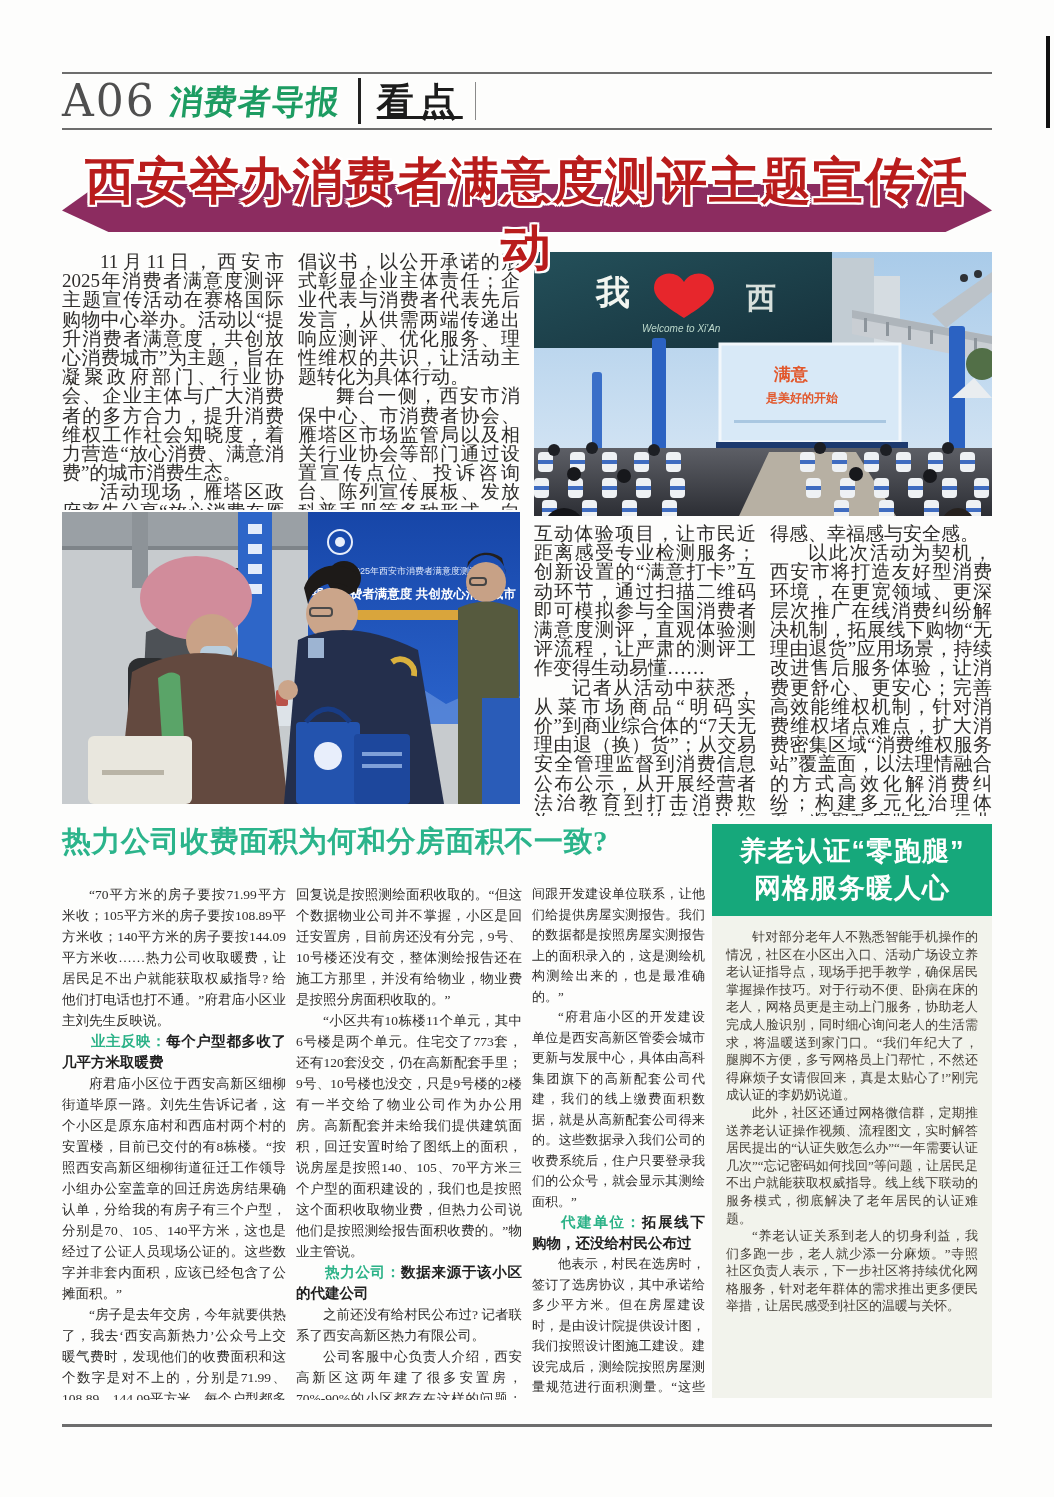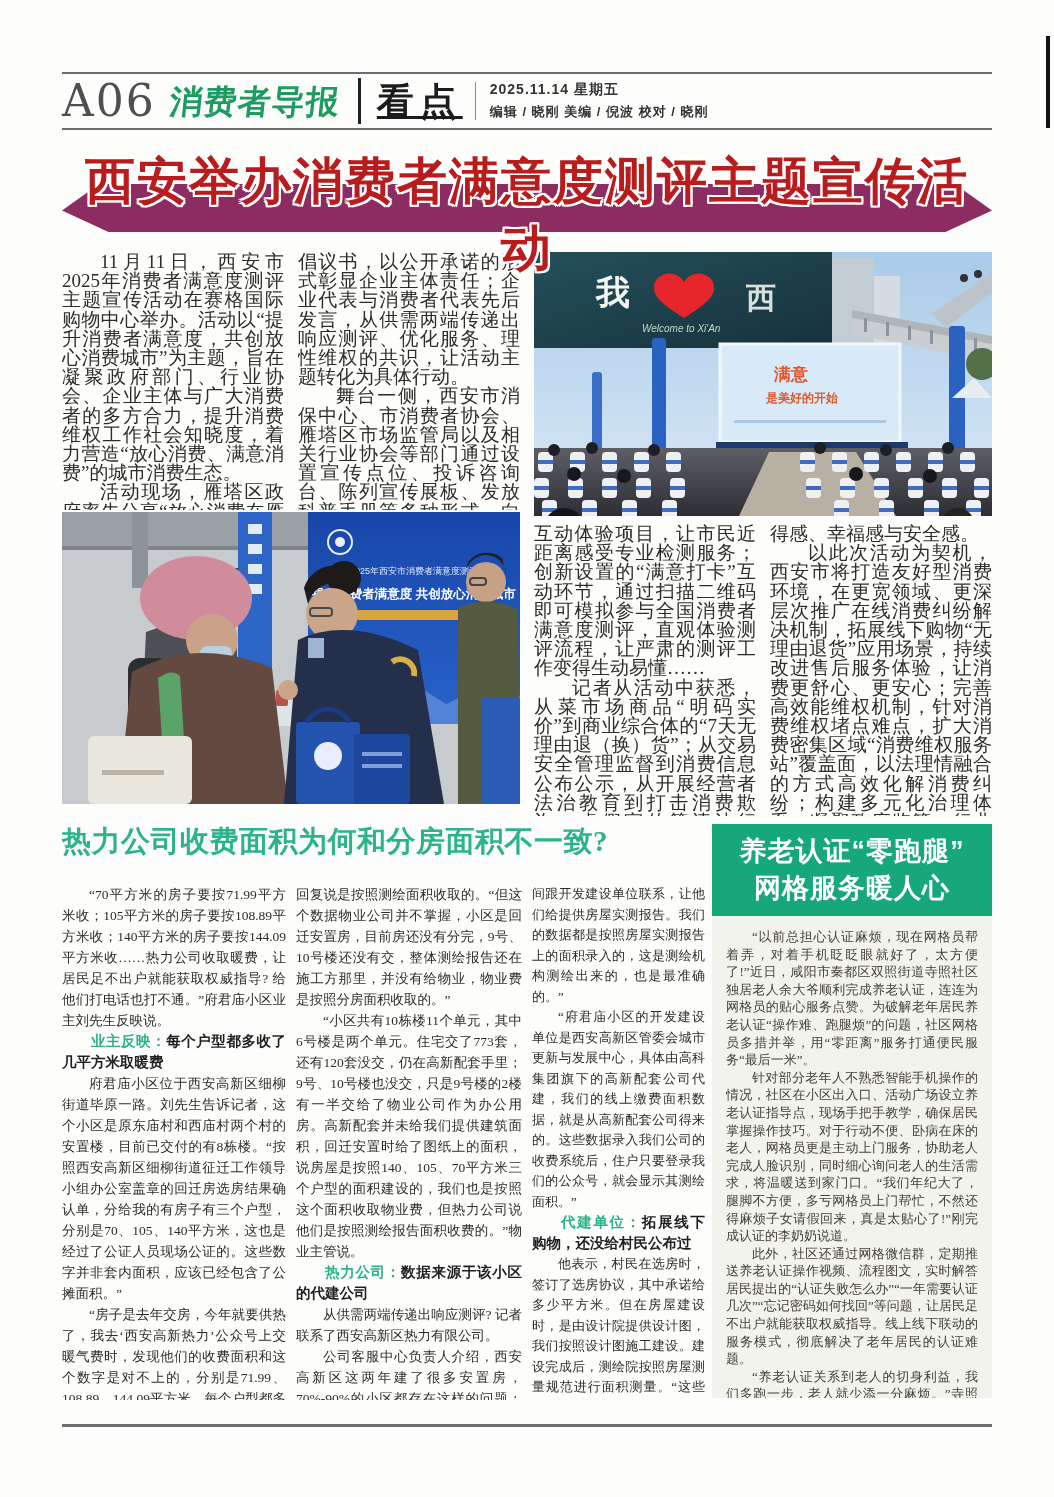--- a/index.html
+++ b/index.html
@@ -54,24 +54,20 @@
 <body>
 
 <div class="abs rule" style="left:62px;top:72px;width:930px;height:2px;"></div>
 <div class="abs edgemark"></div>
 <div class="abs hdr">
   <div class="pageno">A06</div>
   <div class="masthead">消费者导报</div>
   <div class="vdiv1"></div>
   <div class="section">看点</div>
   <div class="vdiv2"></div>
-  <div class="dateblk">
-    <div class="d1">2025.11.14  星期五</div>
-    <div class="d2">编辑 / 晓刚  美编 / 倪波  校对 / 晓刚</div>
-  </div>
 </div>
 <div class="abs rule" style="left:62px;top:128px;width:930px;height:2px;"></div>
 
 <div class="abs h1wrap">
   <div class="h1blob"></div>
   <div class="h1text">西安举办消费者满意度测评主题宣传活动</div>
 </div>
 
 <div class="abs col a1" style="left:62px;top:252px;width:222px;height:258px;">
   <p class="ind">11月11日，西安市2025年消费者满意度测评主题宣传活动在赛格国际购物中心举办。活动以“提升消费者满意度，共创放心消费城市”为主题，旨在凝聚政府部门、行业协会、企业主体与广大消费者的多方合力，提升消费维权工作社会知晓度，着力营造“放心消费、满意消费”的城市消费生态。</p>
@@ -298,35 +294,34 @@
   <p class="subhead ind"><span class="lbl">业主反映：</span><span>每个户型都多收了几平方米取暖费</span></p>
   <p class="ind">府君庙小区位于西安高新区细柳街道毕原一路。刘先生告诉记者，这个小区是原东庙村和西庙村两个村的安置楼，目前已交付的有8栋楼。“按照西安高新区细柳街道征迁工作领导小组办公室盖章的回迁房选房结果确认单，分给我的有房子有三个户型，分别是70、105、140平方米，这也是经过了公证人员现场公证的。这些数字并非套内面积，应该已经包含了公摊面积。”</p>
   <p class="ind">“房子是去年交房，今年就要供热了，我去‘西安高新热力’公众号上交暖气费时，发现他们的收费面积和这个数字是对不上的，分别是71.99、108.89、144.09平方米，每个户型都多了一些面积，到底是怎么回事? 给他们打电话也打不通。”</p>
 
 </div>
 
 <div class="abs col a2" style="left:296px;top:884px;width:226px;height:516px;">
   <p>回复说是按照测绘面积收取的。“但这个数据物业公司并不掌握，小区是回迁安置房，目前房还没有分完，9号、10号楼还没有交，整体测绘报告还在施工方那里，并没有给物业，物业费是按照分房面积收取的。”</p>
   <p class="ind">“小区共有10栋楼11个单元，其中6号楼是两个单元。住宅交了773套，还有120套没交，仍在高新配套手里；9号、10号楼也没交，只是9号楼的2楼有一半交给了物业公司作为办公用房。高新配套并未给我们提供建筑面积，回迁安置时给了图纸上的面积，说房屋是按照140、105、70平方米三个户型的面积建设的，我们也是按照这个面积收取物业费，但热力公司说他们是按照测绘报告面积收费的。”物业主管说。</p>
   <p class="subhead ind"><span class="lbl">热力公司：</span><span>数据来源于该小区的代建公司</span></p>
-  <p class="ind">从供需两端传递出响应测评? 记者联系了西安高新区热力有限公司。</p>
+  <p class="ind">之前还没有给村民公布过? 记者联系了西安高新区热力有限公司。</p>
   <p class="ind">公司客服中心负责人介绍，西安高新区这两年建了很多安置房，70%-90%的小区都存在这样的问题：村民跟村上约定了分房面积，这只是村委会在分房的时候为了方便写的大概数字。公司没有办法认可村上给村民的分房面积，因为那只是一个笼统数字。“小区建设完成后，我们公司会第一时</p>
 </div>
 
 <div class="abs col a2" style="left:532px;top:884px;width:173px;height:516px;font-size:13px;line-height:20.5px;">
   <p>间跟开发建设单位联系，让他们给提供房屋实测报告。我们的数据都是按照房屋实测报告上的面积录入的，这是测绘机构测绘出来的，也是最准确的。”</p>
   <p class="ind">“府君庙小区的开发建设单位是西安高新区管委会城市更新与发展中心，具体由高科集团旗下的高新配套公司代建，我们的线上缴费面积数据，就是从高新配套公司得来的。这些数据录入我们公司的收费系统后，住户只要登录我们的公众号，就会显示其测绘面积。”</p>
   <p class="subhead ind"><span class="lbl">代建单位：</span><span>拓展线下购物，还没给村民公布过</span></p>
   <p class="ind"><span>他表示，村民在选房时，签订了选房协议，其中承诺给多少平方米。但在房屋建设时，是由设计院提供设计图，我们按照设计图施工建设。建设完成后，测绘院按照房屋测量规范进行面积测量。“这些数据是测绘院提供给我们，由我们提供给热力公司的。之前还没有给村民公布过，这是权籍调查出的分户实测面积。分房面积都是整数，实际建设面积不会是这样，都会有一定误差的。”</span></p>
 </div>
 
 <div class="abs sb-title">
   <div>养老认证“零跑腿”</div>
   <div>网格服务暖人心</div>
 </div>
 <div class="abs sb-body">
-  <p>“以前总担心认证麻烦，现在网格员帮着弄，对着手机眨眨眼就好了，太方便了!”近日，咸阳市秦都区双照街道寺照社区独居老人余大爷顺利完成养老认证，连连为网格员的贴心服务点赞。为破解老年居民养老认证“操作难、跑腿烦”的问题，社区网格员多措并举，用“零距离”服务打通便民服务“最后一米”。</p>
   <p>针对部分老年人不熟悉智能手机操作的情况，社区在小区出入口、活动广场设立养老认证指导点，现场手把手教学，确保居民掌握操作技巧。对于行动不便、卧病在床的老人，网格员更是主动上门服务，协助老人完成人脸识别，同时细心询问老人的生活需求，将温暖送到家门口。“我们年纪大了，腿脚不方便，多亏网格员上门帮忙，不然还得麻烦子女请假回来，真是太贴心了!”刚完成认证的李奶奶说道。</p>
   <p>此外，社区还通过网格微信群，定期推送养老认证操作视频、流程图文，实时解答居民提出的“认证失败怎么办”“一年需要认证几次”“忘记密码如何找回”等问题，让居民足不出户就能获取权威指导。线上线下联动的服务模式，彻底解决了老年居民的认证难题。</p>
   <p><span>“养老认证关系到老人的切身利益，我们多跑一步，老人就少添一分麻烦。”寺照社区负责人表示，下一步社区将持续优化网格服务，针对老年群体的需求推出更多便民举措，让居民感受到社区的温暖与关怀。</span></p>
 </div>
 
 <div class="abs rule" style="left:62px;top:1424px;width:930px;height:3px;"></div>
 
 </body></html>

